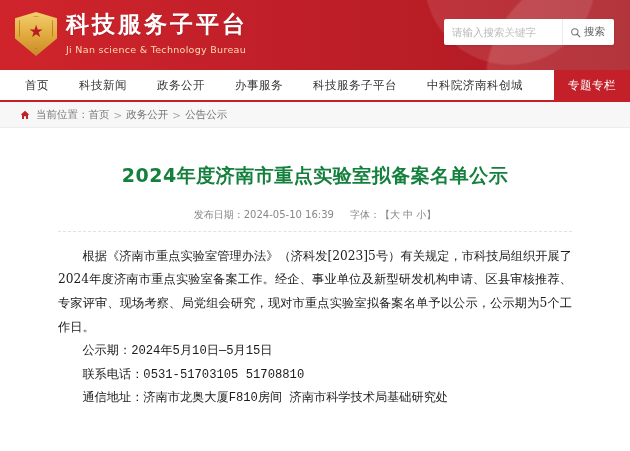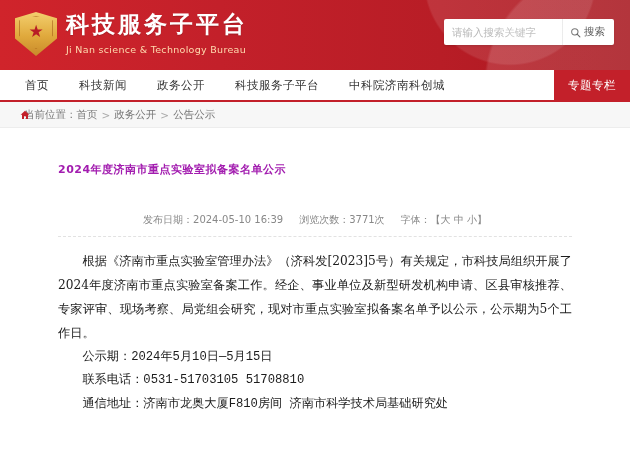--- a/index.html
+++ b/index.html
@@ -123,46 +123,47 @@
     padding: 0 14px;
   }
   .nav-spacer { flex: 1; }
 
   
   .crumb-bar {
     height: 26px;
     background: #f7f7f7;
     border-bottom: 1px solid #ededed;
     display: flex; align-items: center;
-    padding-left: 24px;
+    padding-left: 36px;
     font-size: 10.5px;
     color: #777;
     position: relative;
   }
   .crumb-home {
     position: absolute; left: 20px; top: 50%; transform: translateY(-50%);
     width: 10px; height: 10px;
     color: #c3202a;
   }
   .crumb-sep { margin: 0 4px; color: #aaa; }
   .crumb-link { color: #777; cursor: pointer; }
 
   
   .article {
     padding: 34px 58px 0 58px;
   }
   .doc-title {
-    font-size: 11px;
+    text-align: center;
+    font-size: 19px;
     font-weight: bold;
-    color: #a21caf;
+    color: #15803d;
     letter-spacing: 0.5px;
     line-height: 1.4;
   }
   .meta {
-    margin-top: 36px;
+    margin-top: 19px;
     text-align: center;
     font-size: 10px;
     color: #888;
     display: flex; justify-content: center; gap: 16px;
     flex-wrap: nowrap;
   }
   .meta .fontsize { color: #888; }
   .meta .fontsize a { color: #888; text-decoration: none; cursor: pointer; }
   .divider {
     margin-top: 9px;
@@ -202,20 +203,21 @@
         </svg>
         <span>搜索</span>
       </button>
     </div>
   </div>
 
   <div class="nav">
     <div class="nav-item">首页</div>
     <div class="nav-item">科技新闻</div>
     <div class="nav-item">政务公开</div>
+    <div class="nav-item">办事服务</div>
     <div class="nav-item">科技服务子平台</div>
     <div class="nav-item">中科院济南科创城</div>
     <div class="nav-spacer"></div>
     <div class="nav-item highlight">专题专栏</div>
   </div>
 
   <div class="crumb-bar">
     <svg class="crumb-home" viewBox="0 0 16 16">
       <path d="M8 1 L15 7.5 L12.8 7.5 L12.8 14.5 L9.6 14.5 L9.6 10 L6.4 10 L6.4 14.5 L3.2 14.5 L3.2 7.5 L1 7.5 Z" fill="#c3202a"></path>
     </svg>
@@ -227,23 +229,20 @@
     <span class="crumb-link">公告公示</span>
   </div>
 
   <div class="article">
     <div class="doc-title">2024年度济南市重点实验室拟备案名单公示</div>
 
     <div class="meta">
       <span>
         <span>发布日期：</span><span>2024-05-10 16:39</span>
       </span>
-      <span>
-        <span>浏览次数：</span><span>3771次</span>
-      </span>
       <span class="fontsize">
         <span>字体：</span><a>【大 中 小】</a>
       </span>
     </div>
 
     <div class="divider"></div>
 
     <div class="body">
       <p>根据《济南市重点实验室管理办法》（济科发[2023]5号）有关规定，市科技局组织开展了2024年度济南市重点实验室备案工作。经企、事业单位及新型研发机构申请、区县审核推荐、专家评审、现场考察、局党组会研究，现对市重点实验室拟备案名单予以公示，公示期为5个工作日。</p>
       <p class="hang">公示期：2024年5月10日—5月15日</p>

